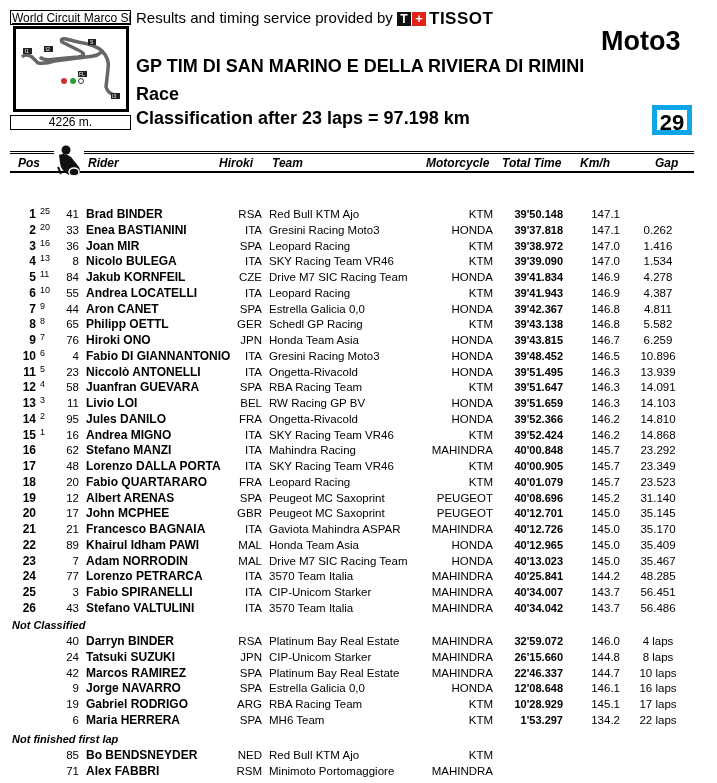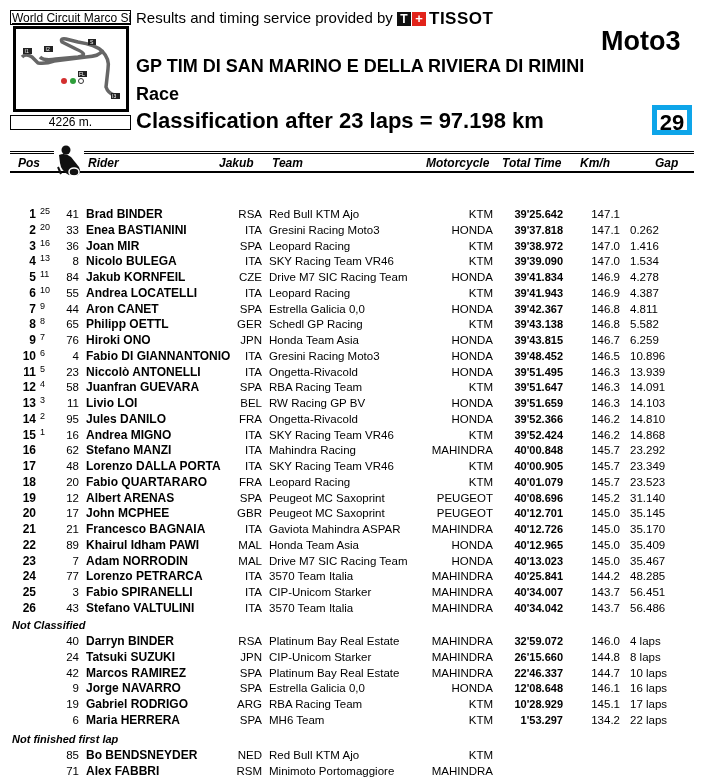--- a/index.html
+++ b/index.html
@@ -12,38 +12,38 @@
   .tissot { left:397px; top:10px; height:18px; display:flex; align-items:center; }
   .tissot .tbox { width:14px; height:14px; background:#111; color:#fff; font-weight:bold; font-size:12px; line-height:14px; text-align:center; margin-right:1px; }
   .tissot .cbox { width:14px; height:14px; background:#e2231a; color:#fff; font-weight:bold; font-size:13px; line-height:14px; text-align:center; margin-right:3px; }
   .tissot .tname { font-weight:bold; font-size:17px; letter-spacing:0.5px; }
   .map { left:13px; top:26px; width:116px; height:86px; border:3px solid #000; box-sizing:border-box; }
   .length { left:10px; top:115px; width:121px; height:15px; border:1px solid #000; box-sizing:border-box;
     font-size:12px; line-height:13px; text-align:center; }
   .category { left:601px; top:26px; font-size:27px; font-weight:bold; }
   .event { left:136px; top:56px; font-size:18px; font-weight:bold; }
   .session { left:136px; top:84px; font-size:18px; font-weight:bold; }
-  .classif { left:136px; top:108px; font-size:22px; font-weight:bold; }
+  .classif { left:136px; top:108px; font-size:18px; font-weight:bold; }
   .pagebox { left:652px; top:105px; width:40px; height:30px; border:5px solid #0ea5e9; box-sizing:border-box;
     font-size:22px; font-weight:bold; text-align:center; line-height:25px; }
   .hline { position:absolute; background:#000; }
   .hdr { position:absolute; top:156px; font-size:12px; font-weight:bold; font-style:italic; }
   .rider-icon { left:55px; top:145px; width:30px; height:34px; }
   .row { position:absolute; left:0; width:717px; height:15.7px; font-size:11.5px; line-height:15px; white-space:nowrap; }
   .row span { position:absolute; top:0; }
   .c-pos { left:14px; width:22px; text-align:right; font-weight:bold; font-size:12px; }
   .c-pts { left:40px; width:14px; text-align:left; font-size:9px; top:-3px !important; }
   .c-num { left:55px; width:24px; text-align:right; }
   .c-rider { left:86px; font-weight:bold; font-size:12px; }
   .c-nat { left:228px; width:34px; text-align:right; }
   .c-team { left:269px; }
   .c-moto { left:412px; width:81px; text-align:right; }
   .c-time { left:493px; width:70px; text-align:right; font-weight:bold; font-size:11px; }
   .c-kmh { left:580px; width:40px; text-align:right; }
-  .c-gap { left:630px; width:56px; text-align:left; }
+  .c-gap { left:630px; width:56px; text-align:center; }
   .section { position:absolute; left:12px; font-size:11px; font-weight:bold; font-style:italic; }
 </style>
 </head>
 <body>
 
 <div class="abs circuit-name">World Circuit Marco Simoncelli</div>
 <div class="abs service">Results and timing service provided by</div>
 <div class="abs tissot">
   <span class="tbox">T</span>
   <span class="cbox">+</span>
@@ -87,37 +87,37 @@
   <svg width="30" height="34" viewBox="0 0 30 34">
     <circle cx="11" cy="5" r="4.5" fill="#111"></circle>
     <path d="M4 10 Q10 7 16 12 L24 22 Q27 28 22 31 L14 30 Q6 26 5 18 Z" fill="#111"></path>
     <ellipse cx="19" cy="27" rx="5" ry="4" fill="none" stroke="#fff" stroke-width="1.5"></ellipse>
     <path d="M3 22 L6 29" stroke="#111" stroke-width="2"></path>
   </svg>
 </div>
 
 <div class="hdr" style="left:18px;">Pos</div>
 <div class="hdr" style="left:88px;">Rider</div>
-<div class="hdr" style="left:219px;">Jakub</div>
+<div class="hdr" style="left:219px;">Hiroki</div>
 <div class="hdr" style="left:272px;">Team</div>
 <div class="hdr" style="left:426px;">Motorcycle</div>
 <div class="hdr" style="left:502px;">Total Time</div>
 <div class="hdr" style="left:580px;">Km/h</div>
 <div class="hdr" style="left:655px;">Gap</div>
 
 <div id="rows">
     <div class="row" style="top: 207px;">
       <span class="c-pos">1</span>
       <span class="c-pts">25</span>
       <span class="c-num">41</span>
       <span class="c-rider">Brad BINDER</span>
       <span class="c-nat">RSA</span>
       <span class="c-team">Red Bull KTM Ajo</span>
       <span class="c-moto">KTM</span>
-      <span class="c-time">39'25.642</span>
+      <span class="c-time">39'50.148</span>
       <span class="c-kmh">147.1</span>
       <span class="c-gap"></span>
     </div>
     <div class="row" style="top: 222.75px;">
       <span class="c-pos">2</span>
       <span class="c-pts">20</span>
       <span class="c-num">33</span>
       <span class="c-rider">Enea BASTIANINI</span>
       <span class="c-nat">ITA</span>
       <span class="c-team">Gresini Racing Moto3</span>

